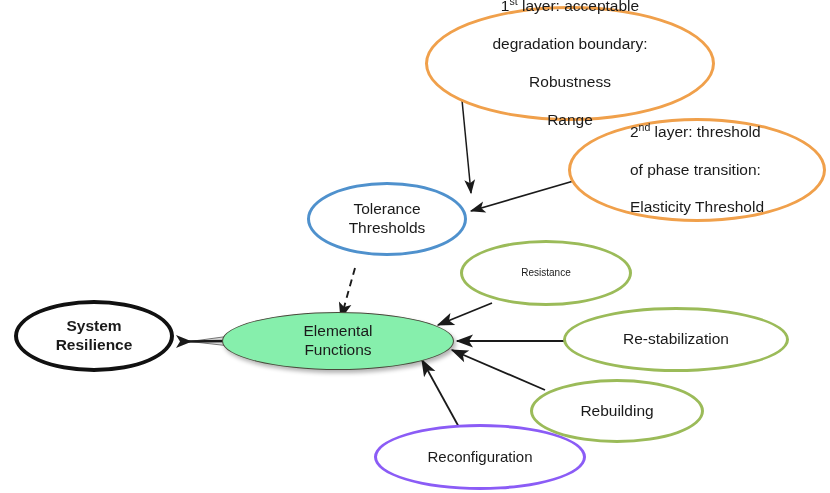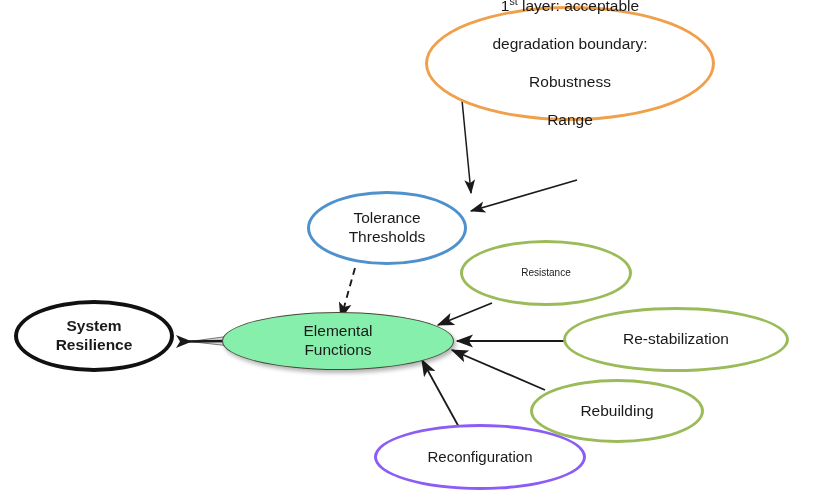--- a/index.html
+++ b/index.html
@@ -46,21 +46,21 @@
     border: 3px solid #F0A04B;
     font-size: 15.5px;
   }
   .n-layer2 {
     left: 568px; top: 118px; width: 258px; height: 104px;
     border: 3px solid #F0A04B;
     font-size: 15.5px;
   }
   .n-layer2 .label { text-align: left; }
   .n-tolerance {
-    left: 307px; top: 191px; width: 160px; height: 74px;
+    left: 307px; top: 182px; width: 160px; height: 74px;
     border: 3px solid #4F91CD;
     font-size: 15.5px;
   }
   .n-system {
     left: 14px; top: 300px; width: 160px; height: 72px;
     border: 4px solid #111111;
     font-size: 15.5px;
     font-weight: bold;
   }
   .n-elemental {
@@ -137,20 +137,26 @@
   </svg>
 
   <div class="node n-layer1">
     <div class="label"><span>1</span><sup>st</sup><span> layer: acceptable</span><br>
       <span>degradation boundary:</span><br>
       <span>Robustness</span><br>
       <span>Range</span>
     </div>
   </div>
 
+  <div class="node n-layer2">
+    <div class="label"><span>2</span><sup>nd</sup><span> layer: threshold</span><br>
+      <span>of phase transition:</span><br>
+      <span>Elasticity Threshold</span>
+    </div>
+  </div>
 
   <div class="node n-tolerance">
     <div class="label">Tolerance
 Thresholds</div>
   </div>
 
   <div class="node n-system">
     <div class="label">System
 Resilience</div>
   </div>

